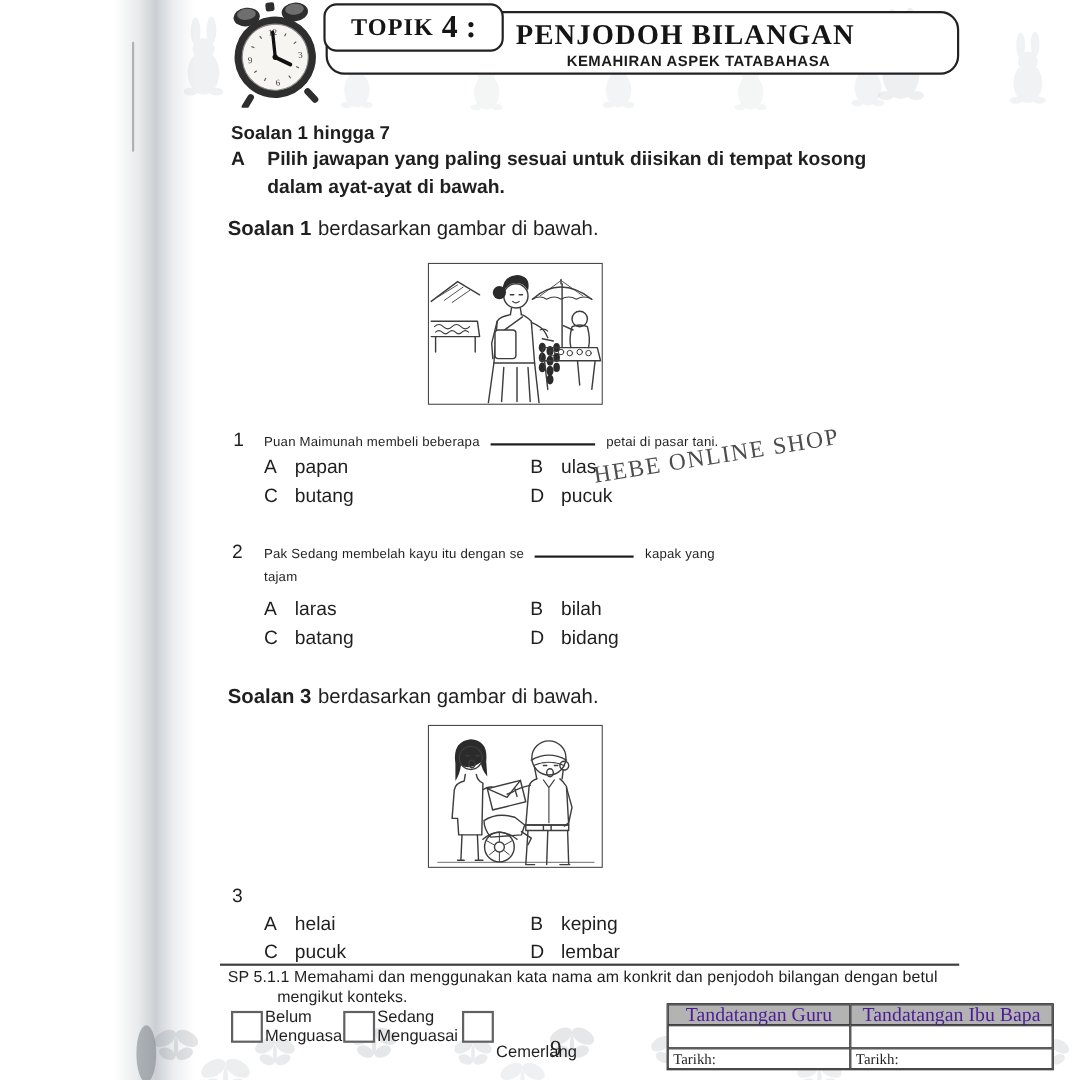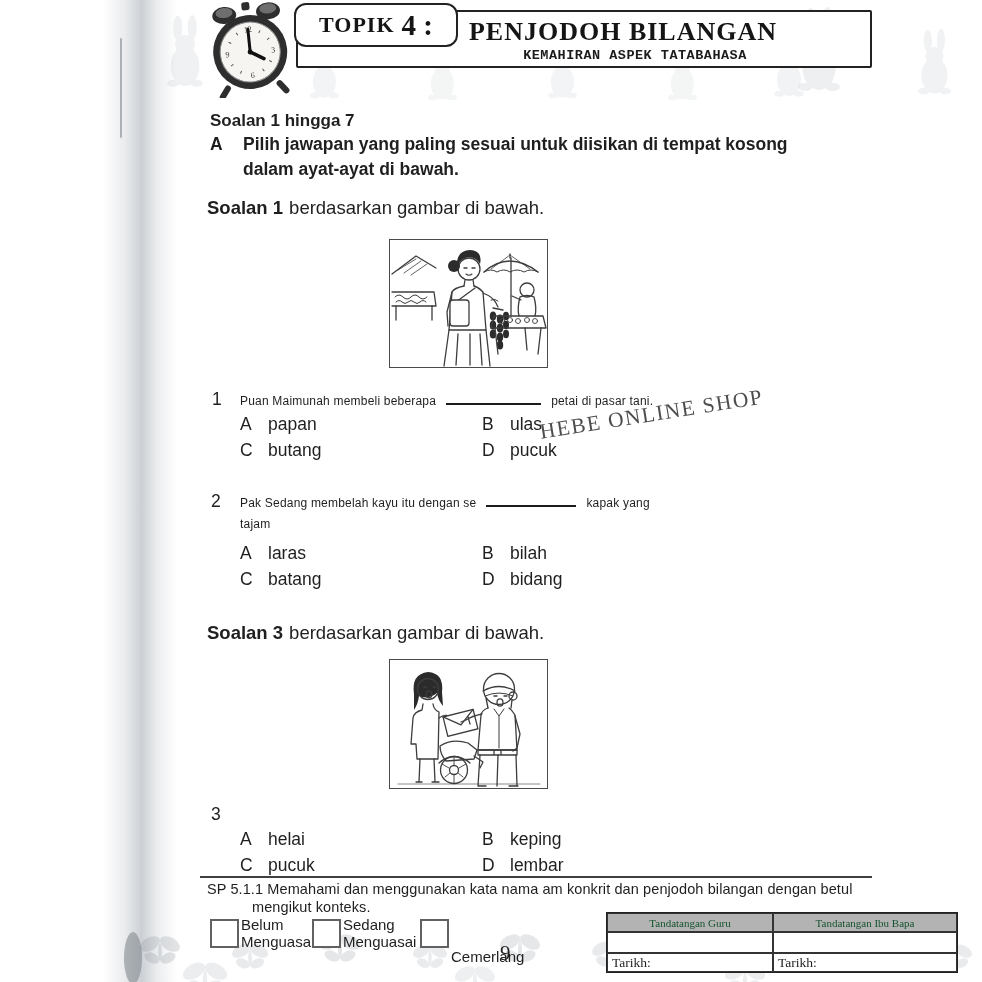--- a/index.html
+++ b/index.html
@@ -18,29 +18,29 @@
     background:linear-gradient(90deg, rgba(120,130,142,0) 0%, rgba(120,130,142,0.16) 30%,
                rgba(120,130,142,0.38) 52%, rgba(120,130,142,0.14) 74%, rgba(120,130,142,0) 100%);
   }
   .spine-line { position:absolute; left:120px; top:38px; width:2px; height:100px;
     background:#8a9097; opacity:.65; border-radius:2px; z-index:1; }
 
   .clock-wrap { position:absolute; left:194px; top:0; width:114px; height:98px; z-index:4; }
 
   .header-outer {
     position:absolute; left:296px; top:10px; width:576px; height:58px; z-index:2;
-    background:#fff; border:2px solid #222; border-radius:2px; box-sizing:border-box;
+    background:#fff; border:2px solid #222; border-radius:17px; box-sizing:border-box;
   }
   .header-title {
     margin-top:5px; padding-left:78px; text-align:center;
     font-family:"Liberation Serif", serif; font-weight:bold; font-size:26px; letter-spacing:1px; color:#151515;
   }
   .header-subtitle {
     margin-top:1px; padding-left:102px; text-align:center;
-    font-family:Liberation Mono, monospace; font-weight:bold; font-size:13.5px; letter-spacing:.5px; color:#1b1b1b;
+    font-family:Liberation Sans, sans-serif; font-weight:bold; font-size:13.5px; letter-spacing:.5px; color:#1b1b1b;
   }
   .topik-box {
     position:absolute; left:294px; top:3px; width:164px; height:44px; z-index:3;
     background:#fff; border:2.5px solid #222; border-radius:12px; box-sizing:border-box;
     display:flex; align-items:center; justify-content:center;
     font-family:"Liberation Serif", serif; font-weight:bold; color:#151515;
   }
   .topik-word { font-size:22px; letter-spacing:1px; }
   .topik-num  { font-size:29px; margin-left:7px; }
 
@@ -74,21 +74,21 @@
 
   .page-num { position:absolute; left:500px; top:941px; z-index:5;
     font-family:"Liberation Serif", serif; font-size:21px; color:#222; }
 
   .sig-table { position:absolute; left:606px; top:912px; width:352px; z-index:5;
     border:1.5px solid #222; background:#fff; box-sizing:border-box;
     font-family:"Liberation Serif", serif; }
   .sig-row { display:flex; }
   .sig-cell { box-sizing:border-box; border:1px solid #333; }
   .c1 { width:167px; } .c2 { width:185px; }
-  .sig-head { height:19px; background:#b3b3b3; font-size:11px; color:#14532d;
+  .sig-head { height:19px; background:#b3b3b3; font-size:18px; color:#4c1d95;
     display:flex; align-items:center; justify-content:center;font-family:Liberation Serif, serif; }
   .sig-empty { height:21px; }
   .sig-date { height:19px; font-size:13.5px; padding:1px 0 0 4px; }
 
   svg.lineart { display:block; }
 </style>
 </head>
 <body>
 
 <div class="page">

